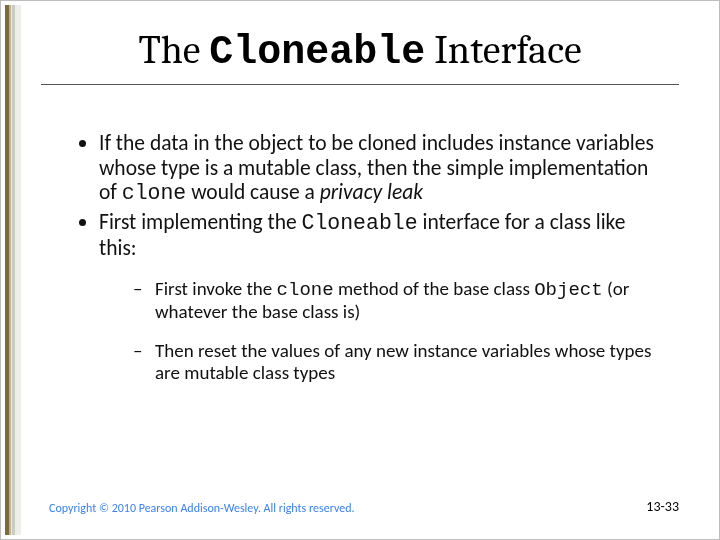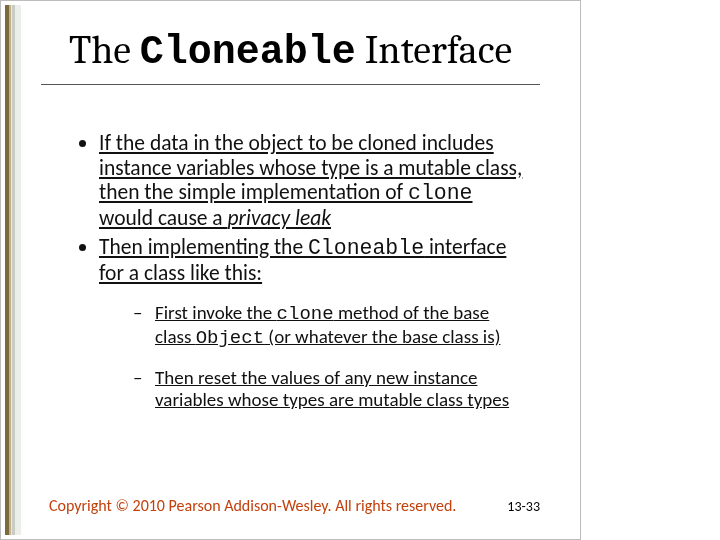--- a/index.html
+++ b/index.html
@@ -7,21 +7,21 @@
     padding: 0;
     width: 720px;
     height: 540px;
     background: #fff;
     font-family: Calibri, "Segoe UI", Arial, sans-serif;
     color: #111;
     overflow: hidden;
   }
   .slide {
     position: relative;
-    width: 581px;
+    width: 720px;
     height: 540px;
     box-sizing: border-box;
     border: 1px solid #bdbdbd;
   }
   .left-band {
     position: absolute;
     left: 4px;
     top: 4px;
     bottom: 4px;
     width: 16px;
@@ -50,21 +50,20 @@
     font-weight: bold;
   }
 
   .body {
     position: absolute;
     top: 130px;
     left: 70px;
     right: 57px;
     font-size: 21.5px;
     line-height: 1.15;
-    text-decoration: underline;
   }
   ul.lvl1 {
     margin: 0;
     padding-left: 28px;
     list-style: disc;
   }
   ul.lvl1 > li {
     margin-bottom: 4px;
   }
   ul.lvl2 {
@@ -87,22 +86,22 @@
   }
   .mono-sm {
     font-family: "Courier New", Courier, monospace;
   }
   .ital { font-style: italic; }
 
   .footer-left {
     position: absolute;
     bottom: 24px;
     left: 48px;
-    font-size: 16px;
-    color: #c2410c;
+    font-size: 12px;
+    color: #3b82f6;
     font-family: Calibri, Arial, sans-serif;
   }
   .footer-right {
     position: absolute;
     bottom: 24px;
     right: 40px;
     font-size: 14px;
     color: #000000;
     font-family: Calibri, Arial, sans-serif;
   }
@@ -119,21 +118,21 @@
       <div class="b5"></div>
   </div>
 
   <div class="title">
     <span>The </span><span class="mono">Cloneable</span><span> Interface</span>
   </div>
 
   <div class="body">
     <ul class="lvl1" id="lvl1">
         <li><span>If the data in the object to be cloned includes instance variables whose type is a mutable class, then the simple implementation of </span><span class="mono-sm">clone</span><span> would cause a </span><span class="ital">privacy leak</span></li>
-        <li><span>Then implementing the </span><span class="mono-sm">Cloneable</span><span> interface for a class like this:</span><ul class="lvl2">
+        <li><span>First implementing the </span><span class="mono-sm">Cloneable</span><span> interface for a class like this:</span><ul class="lvl2">
             <li><span>First invoke the </span><span class="mono-sm">clone</span><span> method of the base class </span><span class="mono-sm">Object</span><span> (or whatever the base class is)</span></li>
             <li><span>Then reset the values of any new instance variables whose types are mutable class types</span></li>
           </ul></li>
       </ul>
   </div>
 
   <div class="footer-left">Copyright © 2010 Pearson Addison-Wesley. All rights reserved.</div>
   <div class="footer-right">13-33</div>
 </div>
 

